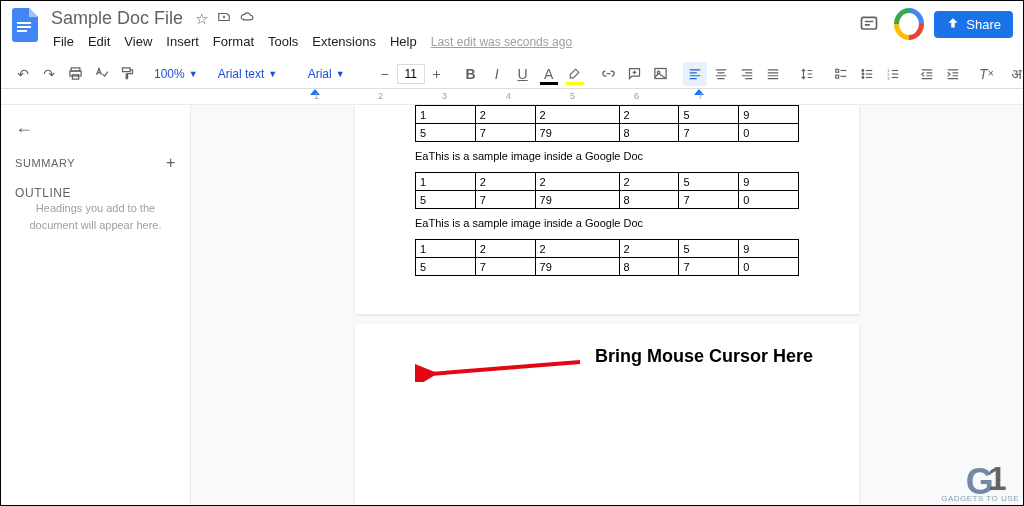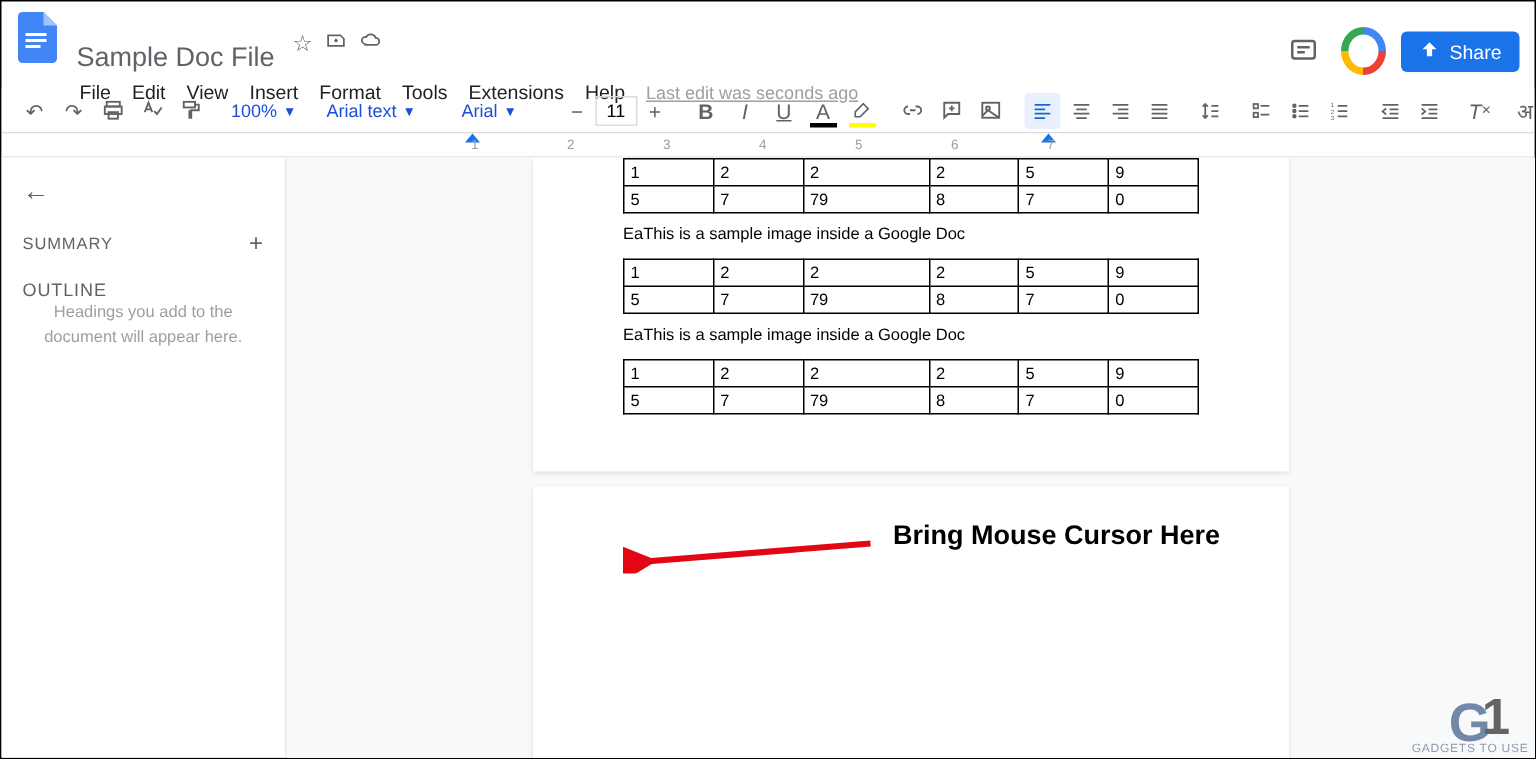--- a/index.html
+++ b/index.html
@@ -4,28 +4,28 @@
 <style>
 * { margin:0; padding:0; box-sizing:border-box; font-family:Arial,"Helvetica Neue",Helvetica,sans-serif; }
 body { background:#fff; width:1024px; height:506px; overflow:hidden; position:relative; border:1px solid #000; }
 
 
 .header { display:flex; align-items:flex-start; padding:6px 10px 0 6px; height:58px; }
 .logo { width:36px; height:36px; display:flex; align-items:center; justify-content:center; margin-right:4px; }
 
 .title-block { flex:1; }
 .title-row { display:flex; align-items:center; gap:8px; }
-.doc-title { font-size:18px; color:#5f6368; padding:1px 4px;margin-top:20px; }
+.doc-title { font-size:18px; color:#5f6368; padding:1px 4px; }
 .title-icon { color:#5f6368; font-size:15px; cursor:pointer; }
 
 .menu-row { display:flex; gap:2px; margin-top:2px; }
 .menu-item { font-size:13px; color:#202124; padding:2px 6px; cursor:pointer; border-radius:3px; }
 .last-edit { font-size:12px; color:#9aa0a6; text-decoration:underline; margin-left:6px; align-self:center; }
 
-.header-right { display:flex; align-items:center; gap:10px; margin-top:12px; }
+.header-right { display:flex; align-items:center; gap:10px; margin-top:2px; }
 .hr-btn { width:30px; height:30px; border-radius:50%; display:flex; align-items:center; justify-content:center; color:#5f6368; cursor:pointer; }
 .meet-btn { width:32px; height:32px; border-radius:50%; background:conic-gradient(#4285f4 0 25%,#ea4335 0 50%,#fbbc04 0 75%,#34a853 0 100%); position:relative; }
 .meet-btn::after{ content:""; position:absolute; inset:5px; background:#fff; border-radius:50%; }
 .share-btn { background:#1a73e8; color:#fff; border-radius:4px; padding:6px 12px; font-size:13px; display:flex; align-items:center; gap:6px; cursor:pointer; font-weight:500; }
 
 
 .toolbar { display:flex; align-items:center; gap:2px; padding:2px 10px; border-bottom:1px solid #dadce0; height:30px; background:#fff; }
 .tbtn { min-width:24px; height:24px; display:flex; align-items:center; justify-content:center; color:#5f6368; font-size:14px; cursor:pointer; border-radius:3px; padding:0 2px; }
 .tsep { width:1px; height:18px; background:#dadce0; margin:0 3px; }
 .tsel { height:22px; border:1px solid transparent; color:#1d4ed8; font-size:12px; padding:0 4px; display:flex; align-items:center; gap:4px; cursor:pointer; border-radius:3px; }

